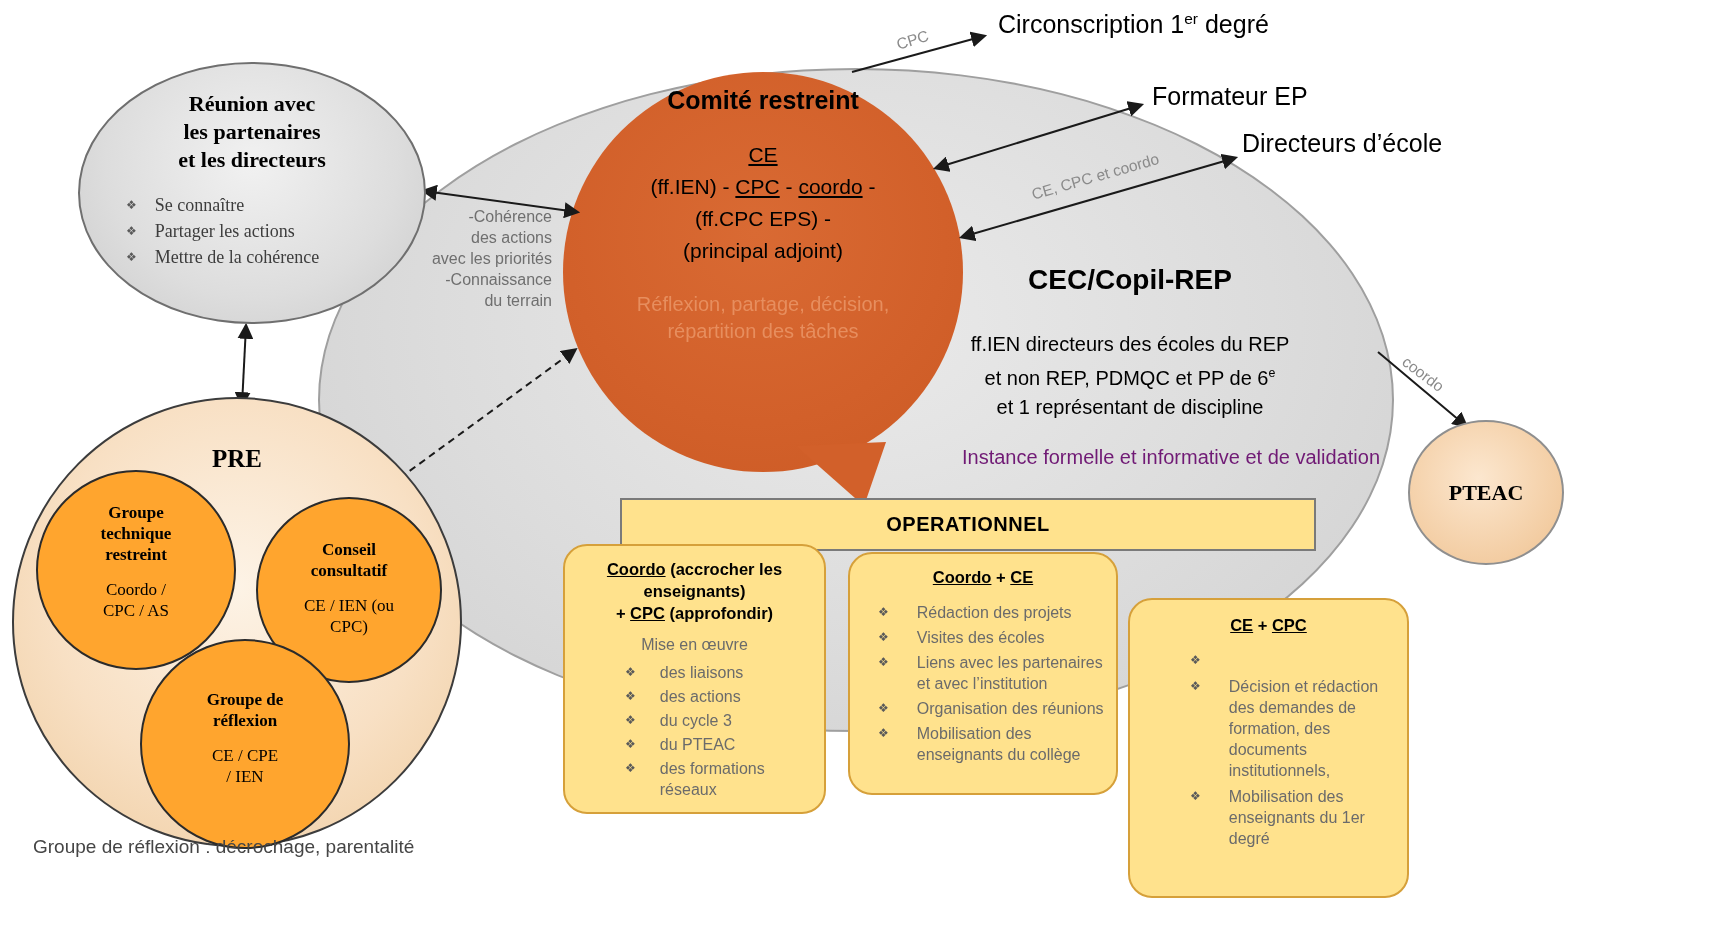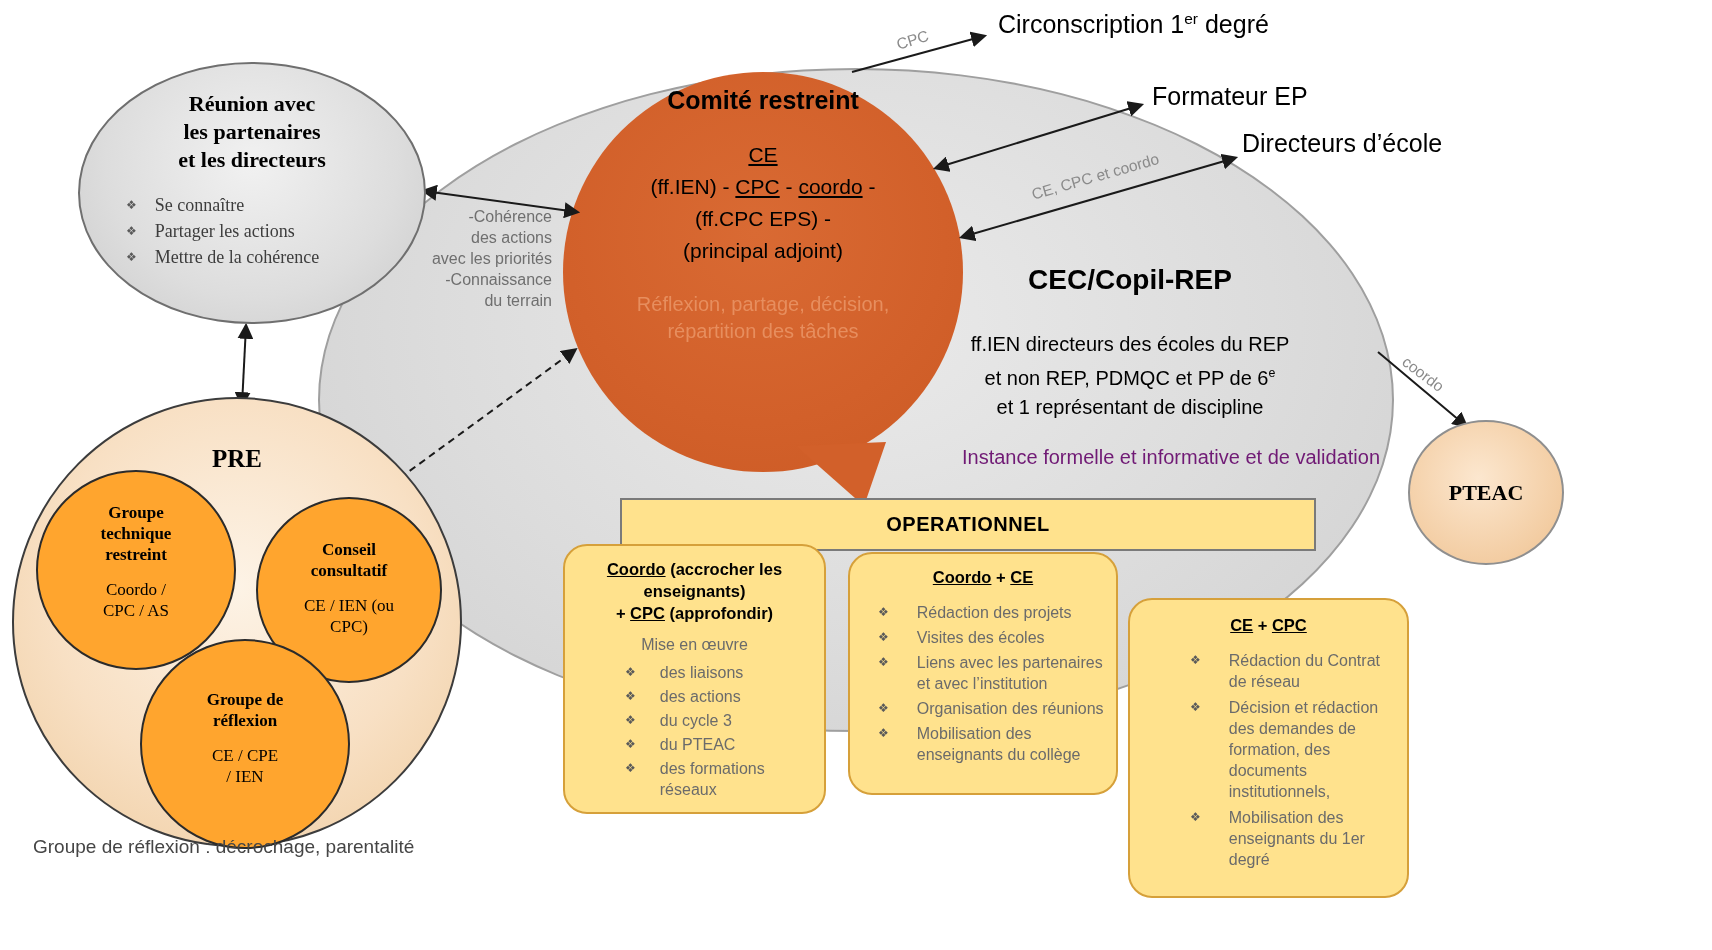--- a/index.html
+++ b/index.html
@@ -250,21 +250,20 @@
           <span>Mobilisation des enseignants du collège</span>
         </div>
     </div>
   </div>
 
   <div class="abs ybox box3">
     <div class="bhead"><span class="u">CE</span><span> + </span><span class="u">CPC</span></div>
     <div class="rows">
       <div class="row">
           <span class="blt">❖</span>
-          <span>Rédaction du Contrat de réseau</span>
         </div>
       <div class="row">
           <span class="blt">❖</span>
           <span>Décision et rédaction des demandes de formation, des documents institutionnels,</span>
         </div>
       <div class="row">
           <span class="blt">❖</span>
           <span>Mobilisation des enseignants du 1er degré</span>
         </div>
     </div>

